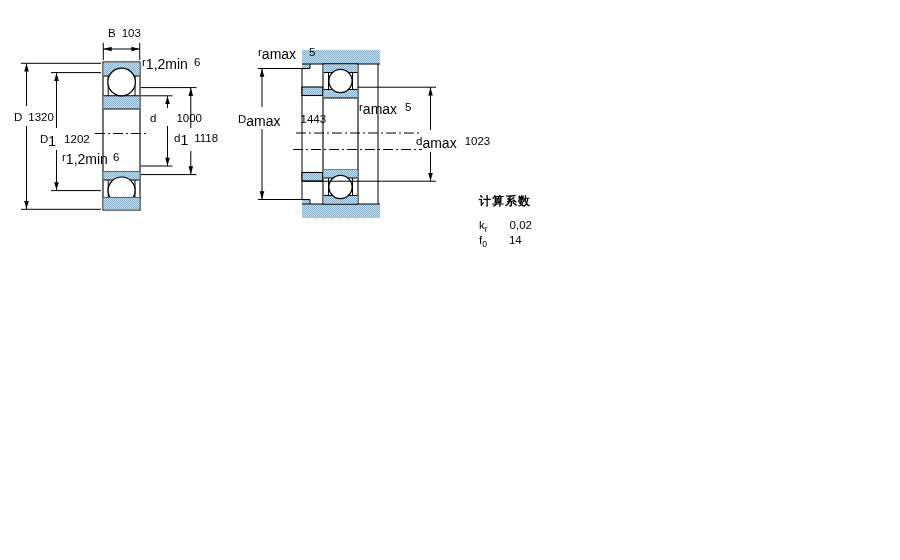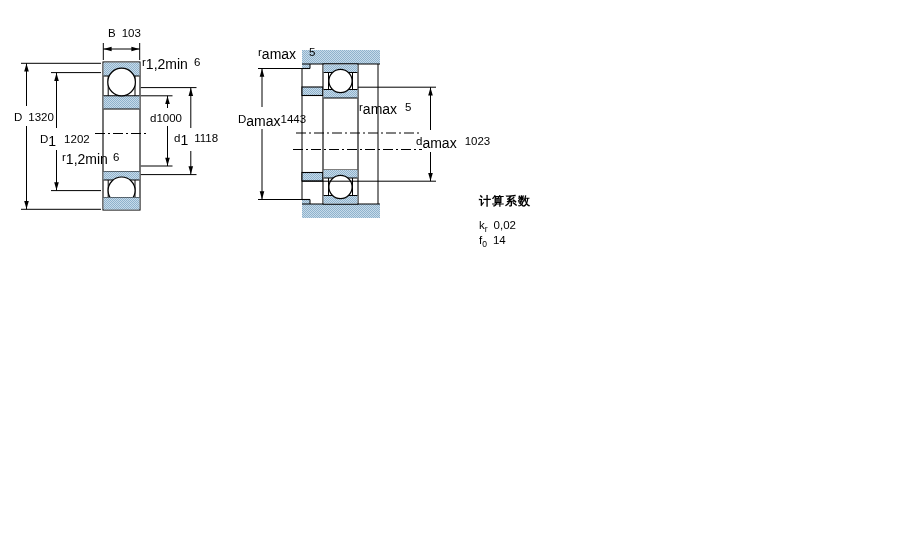--- a/index.html
+++ b/index.html
@@ -1,30 +1,30 @@
 <!DOCTYPE html>
 <html><head>
 <meta charset="utf-8">
 <style>
   html,body{margin:0;padding:0;background:#fff;}
   #stage{position:relative;width:850px;height:560px;background:#ffffff;overflow:hidden;
          font-family:"Liberation Sans","DejaVu Sans",sans-serif;color:#000;}
   #drawing{position:absolute;left:0;top:0;}
   .dim{position:absolute;font-size:11.5px;line-height:13px;white-space:nowrap;color:#000;}
   .dim .sub{font-size:14px;position:relative;top:3px;}
-  .dim .val{margin-left:0;}
+  .dim .val{margin-left:20px;}
   .dim.g5 .val{margin-left:5px;}
   .dim.g6 .val{margin-left:6px;}
   .dim.g8 .val{margin-left:8px;}
   .dim.g13 .val{margin-left:13px;}
   .calc{position:absolute;left:479px;top:193px;font-size:11.5px;}
   .calc-title{font-weight:bold;font-size:12px;margin-bottom:9px;letter-spacing:1px;}
   .calc-row{margin-bottom:3px;}
   .calc-row .sub{font-size:8.5px;position:relative;top:3px;}
-  .calc-row .val{margin-left:6px;}
+  .calc-row .val{margin-left:22px;}
 </style>
 </head>
 <body>
 
 <div id="stage">
 
 <svg id="drawing" width="900" height="560" viewBox="0 0 900 560">
   <defs>
     <pattern id="hatch" width="2" height="2" patternUnits="userSpaceOnUse">
       <rect width="2" height="2" fill="#c7dbea"></rect>

